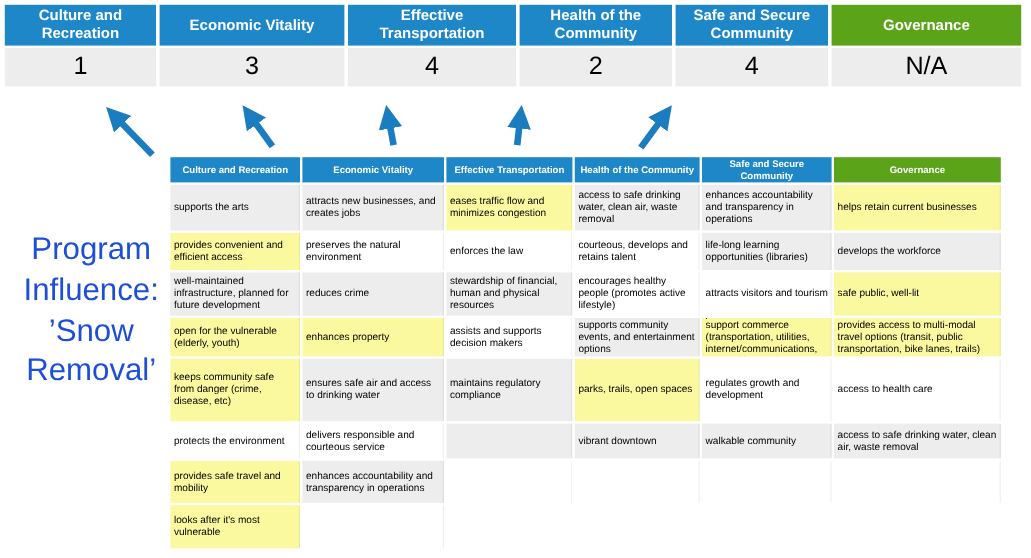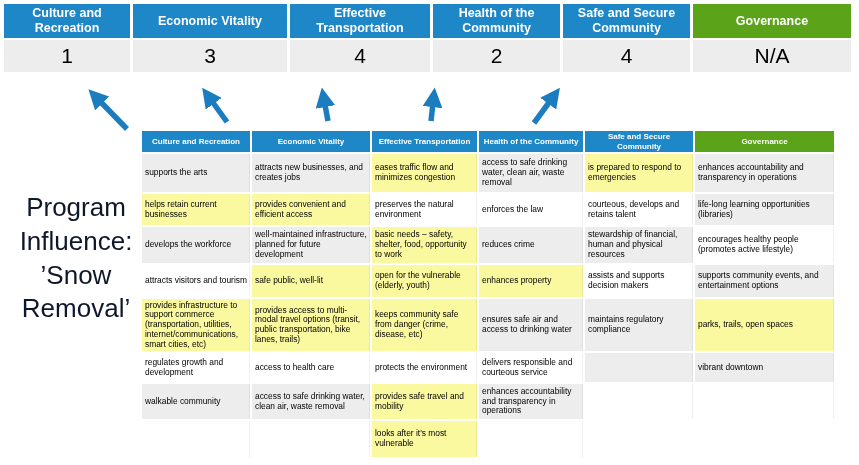--- a/index.html
+++ b/index.html
@@ -16,21 +16,21 @@
     background:var(--blue);padding:0 6px;
   }
   .sb-head.green{background:var(--green);}
   .sb-score{
     height:32px;background:var(--gray);display:flex;align-items:center;justify-content:center;
     font-size:21px;font-weight:400;
   }
   
   .program-label{
     position:absolute;left:1px;top:191px;width:150px;text-align:center;
-    font-size:26px;line-height:1.30;color:#0f172a;
+    font-size:26px;line-height:1.30;color:#1d4ed8;
   }
   
   .matrix{
     position:absolute;left:142px;top:131px;width:692px;
     display:grid;
     grid-template-columns:108fr 118fr 105fr 104fr 108fr 139fr;
     grid-template-rows:21px 38px 31px 36px 32px 52px 29px 35px 36px;
     gap:2px;background:#fff;
   }
   .m-head{
@@ -105,23 +105,20 @@
     </div>
     <div class="m-cell alt">
       <span>attracts new businesses, and creates jobs</span>
     </div>
     <div class="m-cell hl">
       <span>eases traffic flow and minimizes congestion</span>
     </div>
     <div class="m-cell alt">
       <span>access to safe drinking water, clean air, waste removal</span>
     </div>
-    <div class="m-cell hl">
-      <span>is prepared to respond to emergencies</span>
-    </div>
     <div class="m-cell alt">
       <span>enhances accountability and transparency in operations</span>
     </div>
     <div class="m-cell hl">
       <span>helps retain current businesses</span>
     </div>
     <div class="m-cell hl">
       <span>provides convenient and efficient access</span>
     </div>
     <div class="m-cell">
@@ -135,23 +132,20 @@
     </div>
     <div class="m-cell alt">
       <span>life-long learning opportunities (libraries)</span>
     </div>
     <div class="m-cell alt">
       <span>develops the workforce</span>
     </div>
     <div class="m-cell alt">
       <span>well-maintained infrastructure, planned for future development</span>
     </div>
-    <div class="m-cell hl">
-      <span>basic needs – safety, shelter, food, opportunity to work</span>
-    </div>
     <div class="m-cell alt">
       <span>reduces crime</span>
     </div>
     <div class="m-cell alt">
       <span>stewardship of financial, human and physical resources</span>
     </div>
     <div class="m-cell">
       <span>encourages healthy people (promotes active lifestyle)</span>
     </div>
     <div class="m-cell">

